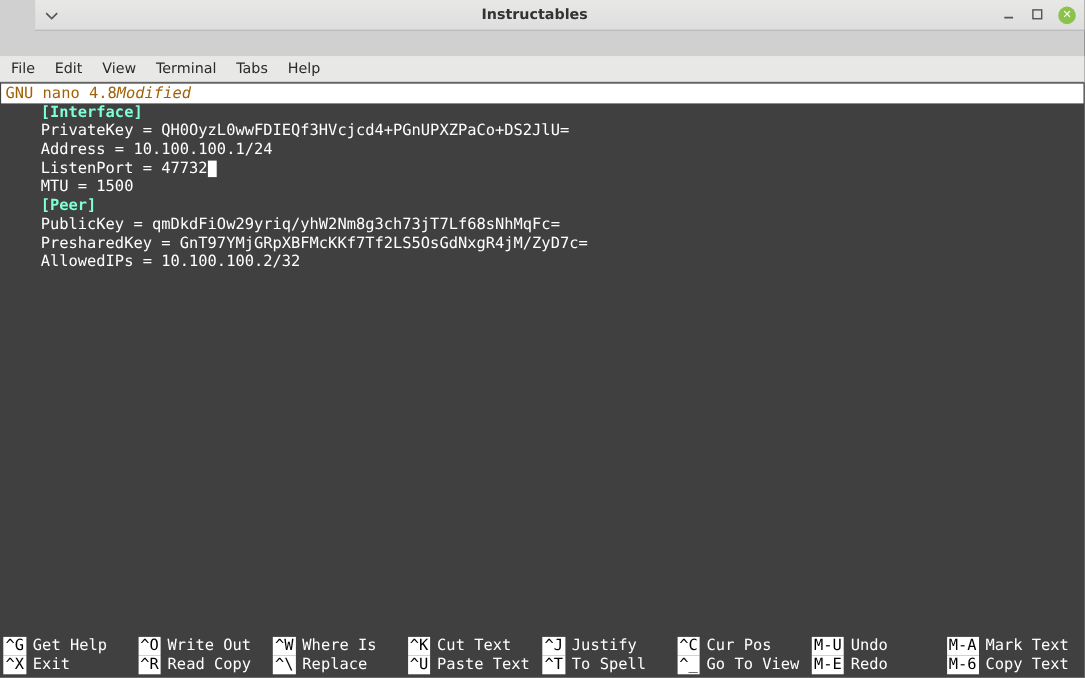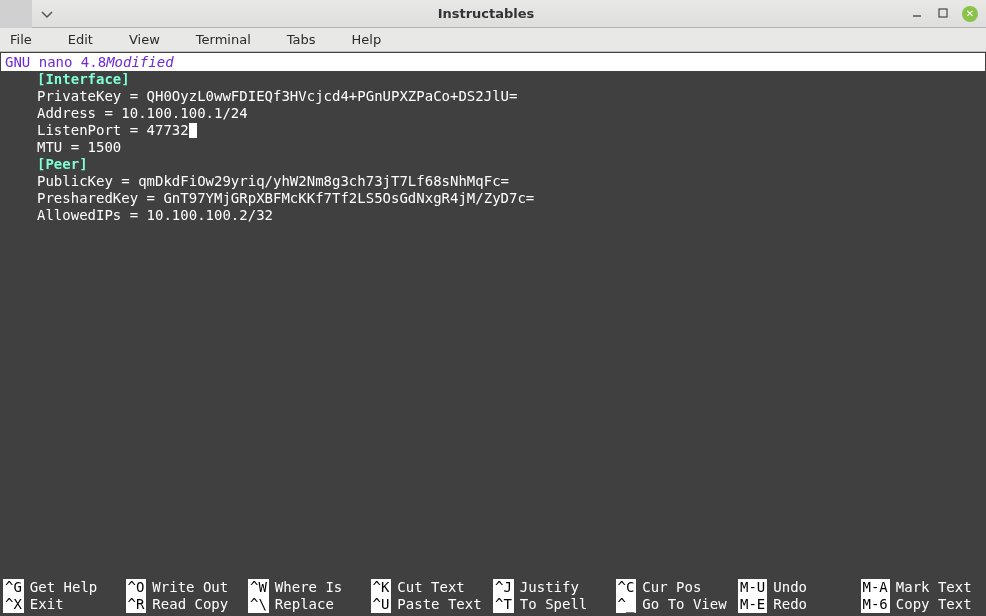--- a/index.html
+++ b/index.html
@@ -42,39 +42,40 @@
   background:#8bc34a; color:#fff;
   font-size:10px; font-weight:bold; line-height:16px; text-align:center;
 }
 .menubar {
   height: 24px;
   background: #e8e8e7;
   display: flex;
   align-items: center;
   padding: 0 10px;
   border-bottom: 1px solid #bfbfbf;
-  gap: 36px;
+  gap: 18px;
   font-size: 13px;
   color: #2a2a2a;
+  margin-top: 23px;
 }
 .menubar .menu-item { cursor: default; }
 .terminal {
   flex: 1;
   background: #404040;
   color: #ffffff;
   font-family: "DejaVu Sans Mono","Liberation Mono",monospace;
   font-size: 14px;
   line-height: 17px;
   display: flex;
   flex-direction: column;
   border: 1px solid #404040;
 }
 .nano-top {
   background: #ffffff;
-  color: #6d28d9;
+  color: #a16207;
   display: flex;
   height: 18px;
   align-items: center;
   padding: 0 4px;
 }
 .nano-top .left { flex: 0 0 auto; }
 .nano-top .center { flex: 1; text-align: center; }
 .nano-top .right { flex: 0 0 auto; font-style: italic; }
 .editor {
   flex: 1;

